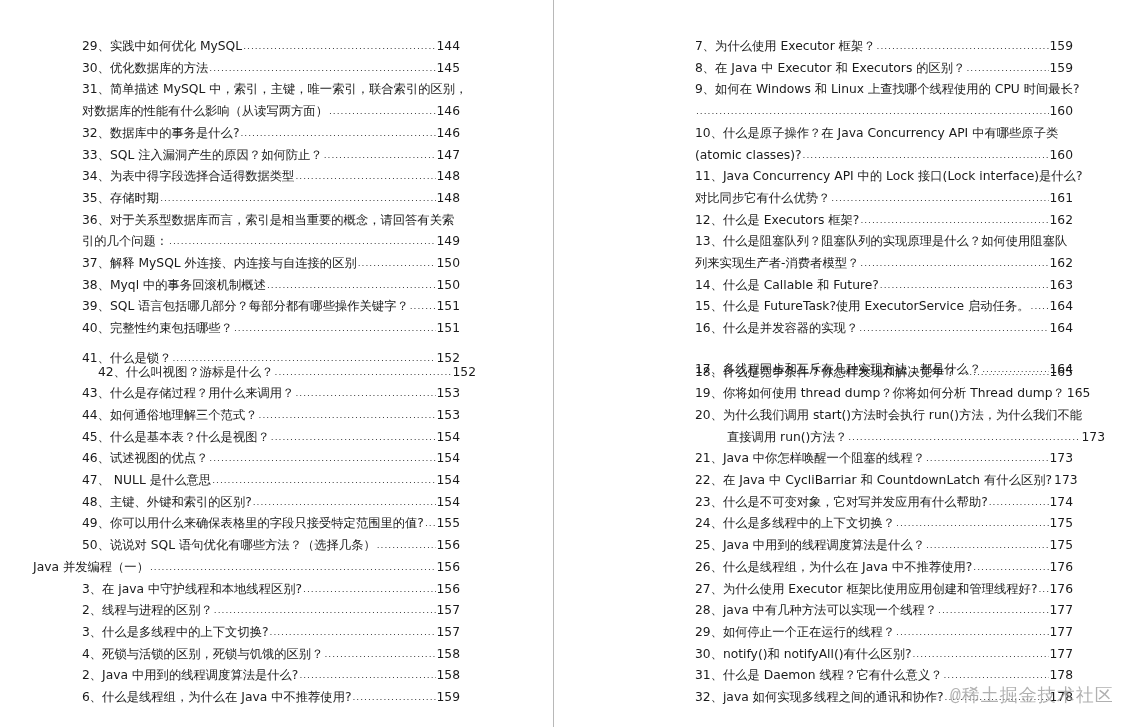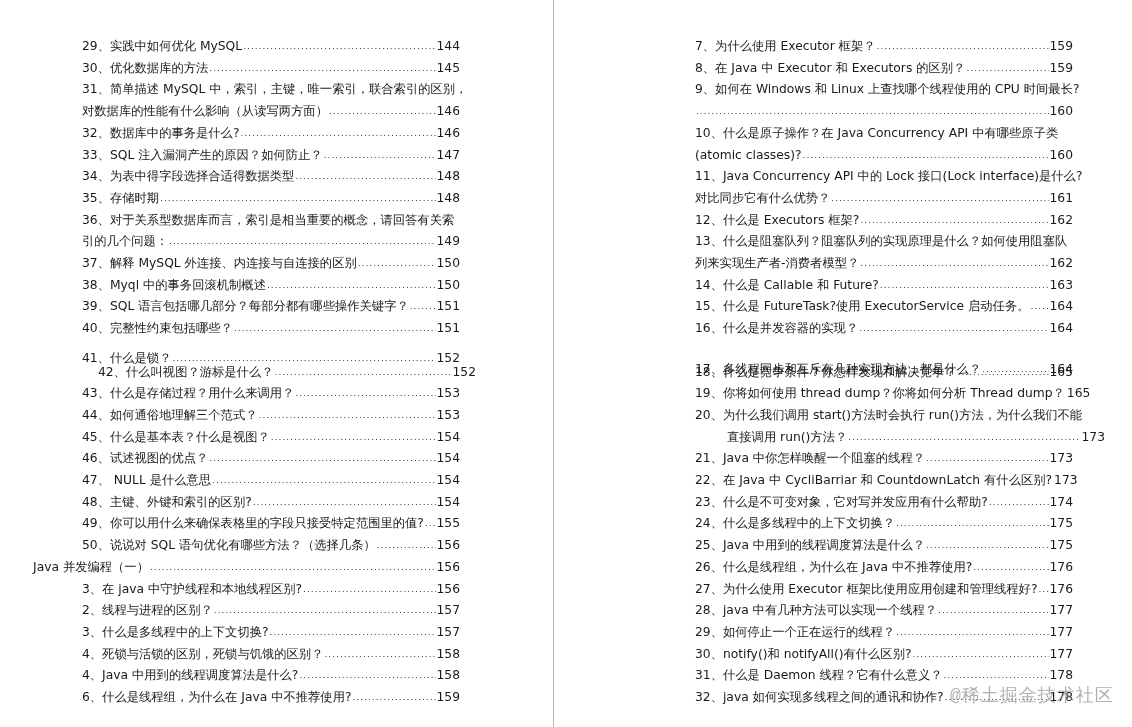--- a/index.html
+++ b/index.html
@@ -215,21 +215,21 @@
     </div>
     <div class="entry" style="left: 82px; width: 378px; top: 607.6px;">
       <div class="row">
         <span class="txt">4、死锁与活锁的区别，死锁与饥饿的区别？</span>
         <span class="dots"></span>
         <span class="pg">158</span>
       </div>
     </div>
     <div class="entry" style="left: 82px; width: 378px; top: 629.3px;">
       <div class="row">
-        <span class="txt">4、Java 中用到的线程调度算法是什么?</span>
+        <span class="txt">2、Java 中用到的线程调度算法是什么?</span>
         <span class="dots"></span>
         <span class="pg">158</span>
       </div>
     </div>
     <div class="entry" style="left: 82px; width: 378px; top: 651px;">
       <div class="row">
         <span class="txt">6、什么是线程组，为什么在 Java 中不推荐使用?</span>
         <span class="dots"></span>
         <span class="pg">159</span>
       </div>

